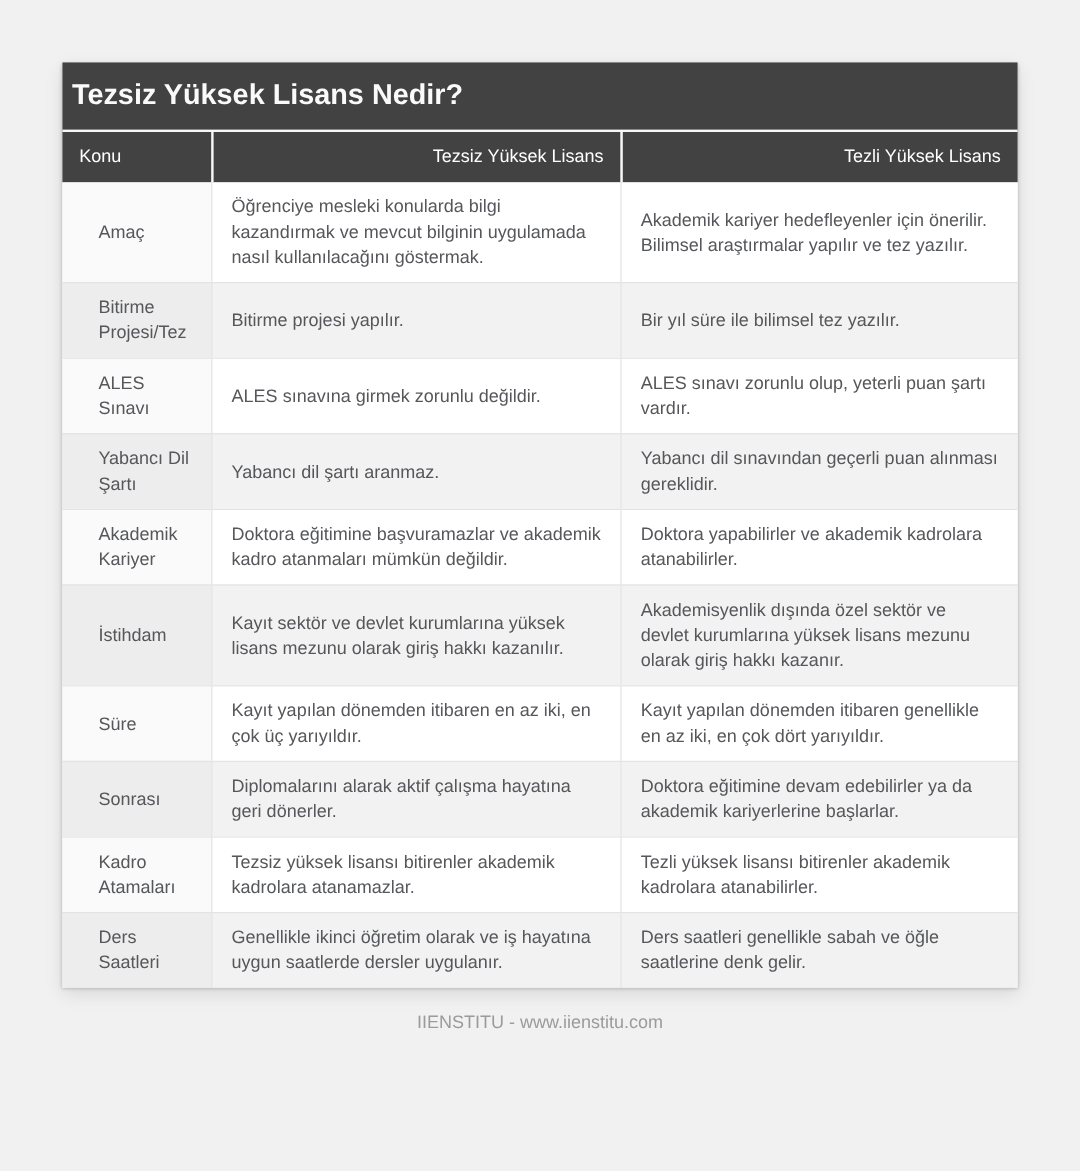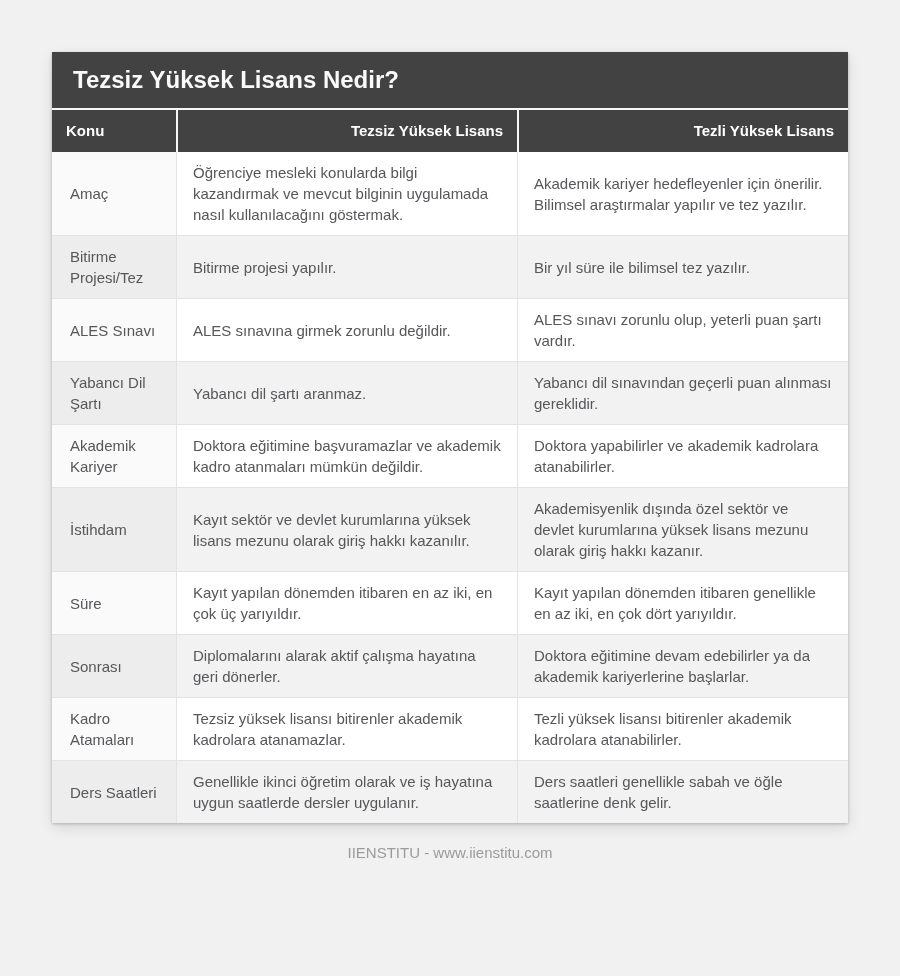--- a/index.html
+++ b/index.html
@@ -29,58 +29,58 @@
     width: 796px;
     margin: 52px auto 0;
     background: var(--row-bg);
     box-shadow: 0 1px 3px rgba(0,0,0,0.22), 0 5px 14px rgba(0,0,0,0.10);
   }
   .card-title {
     background: var(--header-bg);
     color: var(--header-text);
     font-size: 24px;
     font-weight: 700;
-    padding: 14px 21px;
+    padding: 14px 8px;
     line-height: 28px;
     border-bottom: 2px solid var(--header-divider);
   }
   table.compare {
     width: 100%;
     border-collapse: separate;
     border-spacing: 0;
     table-layout: fixed;
   }
   col.c-konu   { width: 124px; }
   col.c-tezsiz { width: 341px; }
   col.c-tezli  { width: 331px; }
   thead th {
     background: var(--header-bg);
     color: #ffffff;
     font-size: 15px;
-    font-weight: 700;
+    font-weight: 400;
     text-align: left;
     padding: 11px 14px;
     line-height: 20px;
   }
   thead th + th { border-left: 2px solid var(--header-divider); text-align: right; }
   tbody tr:nth-child(odd)  { background: var(--row-bg); }
   tbody tr:nth-child(even) { background: var(--row-alt-bg); }
   tbody th, tbody td {
     font-size: 15px;
     font-weight: 400;
     color: var(--body-text);
     text-align: left;
     vertical-align: middle;
     padding: 10px 16px;
     line-height: 21px;
     border-top: 1px solid var(--divider);
   }
   tbody tr:first-child th, tbody tr:first-child td { border-top: none; }
   tbody th.konu-cell {
-    padding-left: 18px;
+    padding-left: 30px;
     padding-right: 10px;
     background: rgba(0,0,0,0.018);
   }
   tbody td + td, tbody th + td { border-left: 1px solid var(--divider); }
   .footer {
     text-align: center;
     color: var(--footer-text);
     font-size: 15px;
     margin: 20px 0 24px;
     line-height: 20px;

